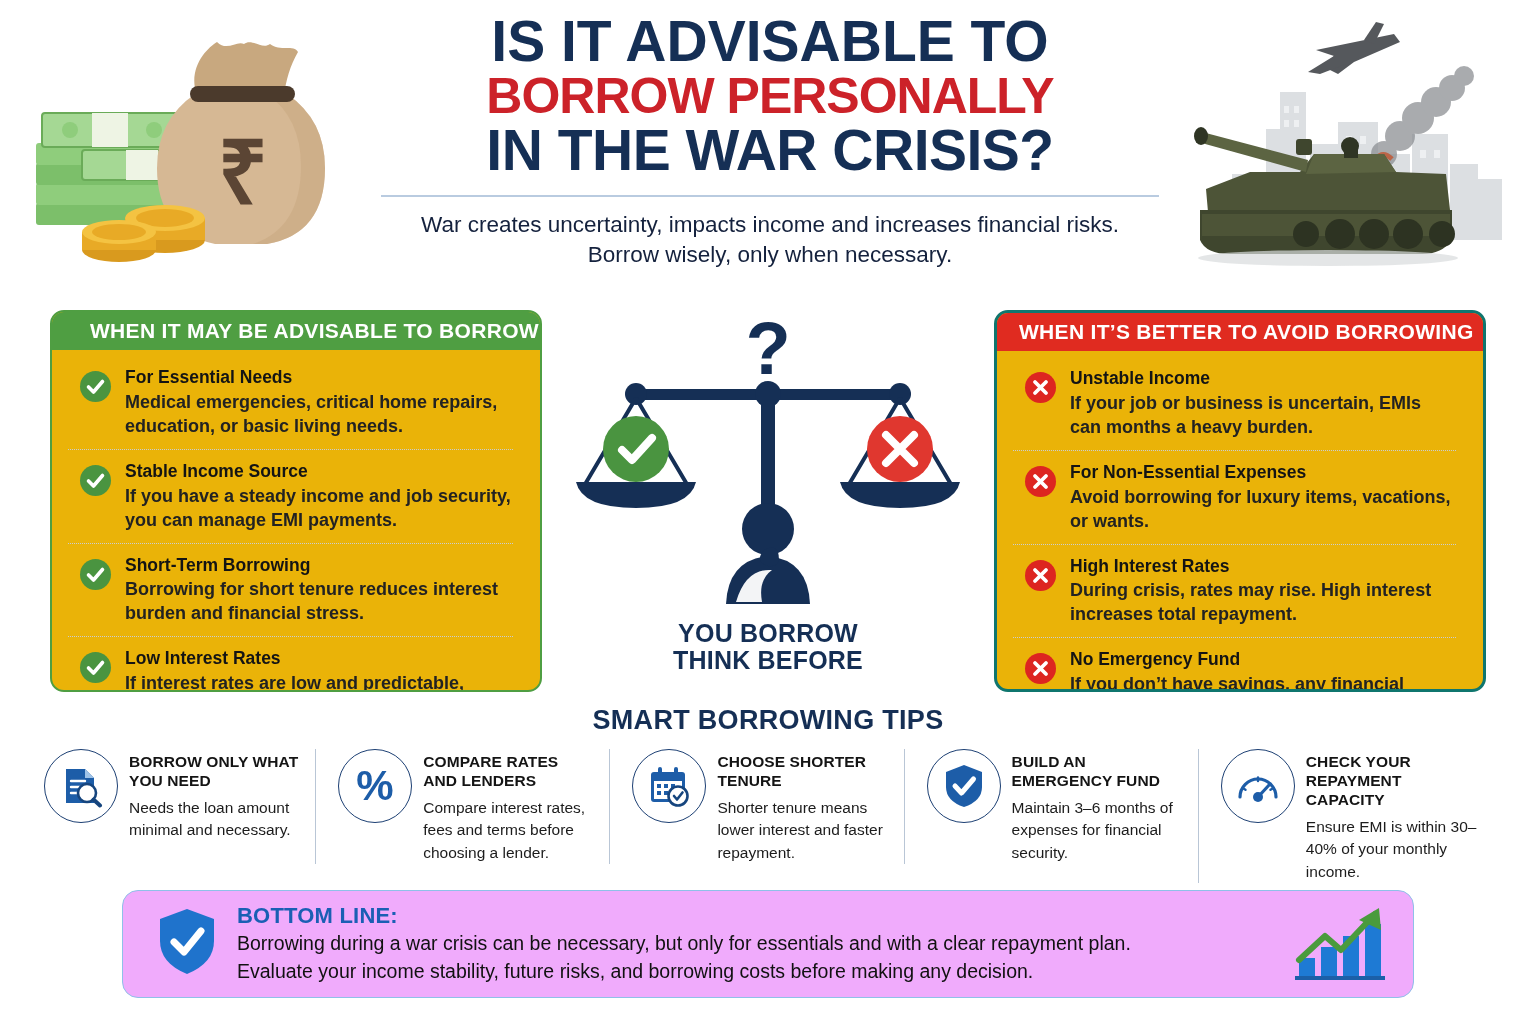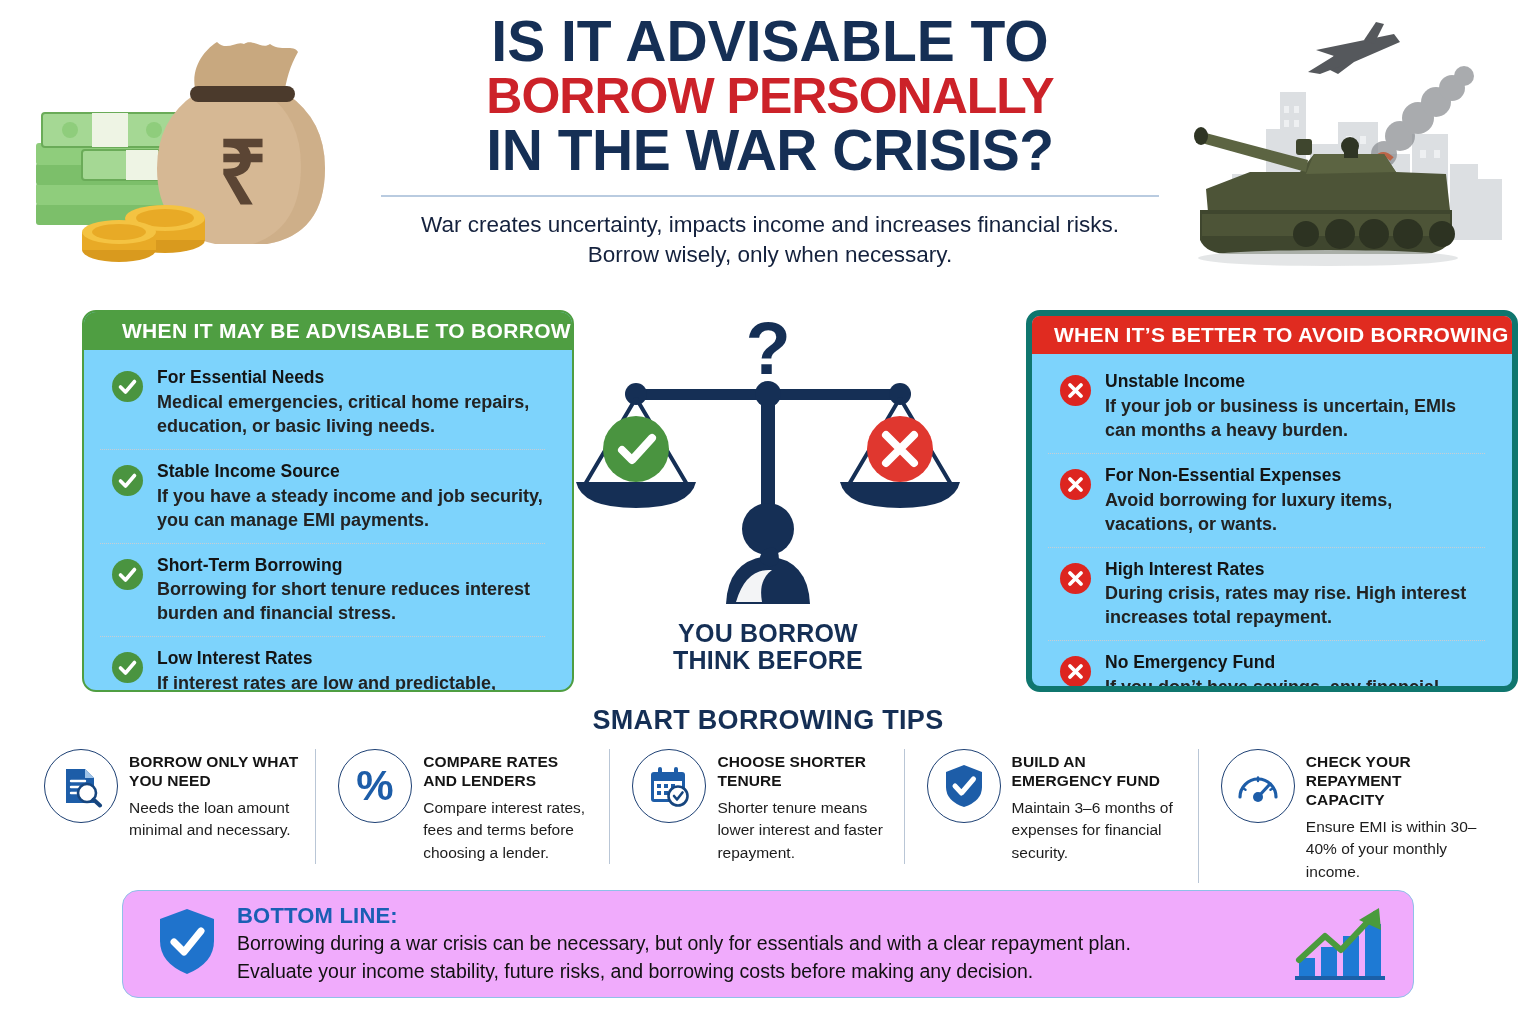--- a/index.html
+++ b/index.html
@@ -42,27 +42,26 @@
     line-height: 1.33;
     font-weight: 400;
   }
 
   
   .middle { position: relative; height: 400px; }
 
   .panel {
     position: absolute; top: 0;
     width: 492px; height: 382px;
-    background: #7dd3fc;
+    background: #eab308;
     border-radius: 14px;
     overflow: hidden;
-    margin-left: 32px;
   }
   .panel-green { left: 50px; border: 2px solid #4f9e42; }
-  .panel-red   { left: 994px; border: 6px solid #0f766e; }
+  .panel-red   { left: 994px; border: 3px solid #0f766e; }
 
   .panel-head {
     height: 38px; line-height: 38px;
     font-size: 21px; font-weight: bold; color: #fff;
     letter-spacing: 0.3px;
     padding-left: 38px;
   }
   .panel-green .panel-head { background: #4f9e42; }
   .panel-red   .panel-head { background: #e02b20; padding-left: 22px; }
 

